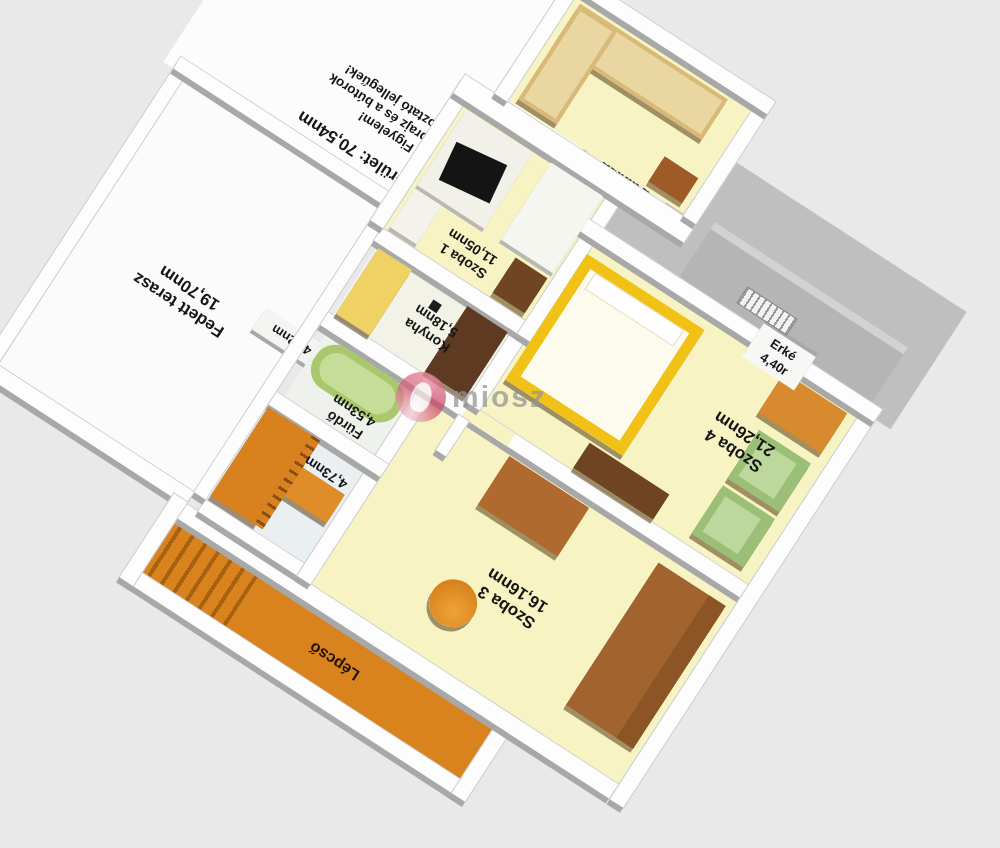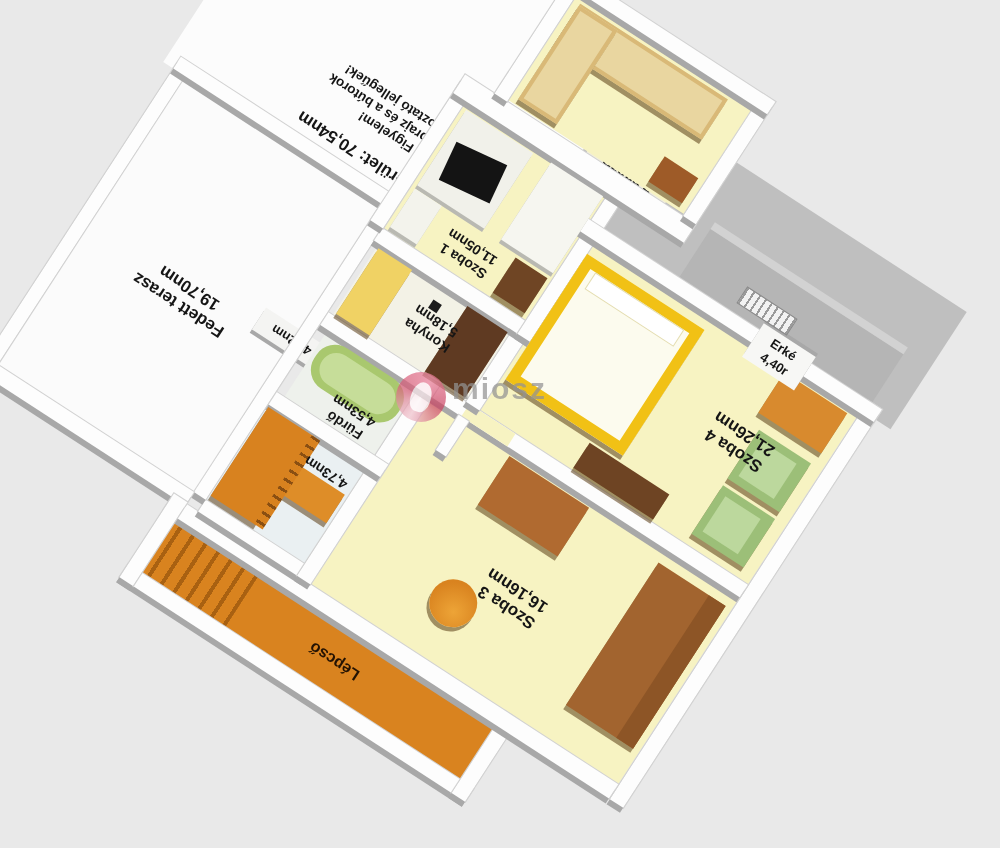--- a/index.html
+++ b/index.html
@@ -9,21 +9,21 @@
         transform:rotate(213deg);transform-origin:50% 50%;}
   .floor{position:absolute;}
   .wall{position:absolute;background:#fdfdfd;box-shadow:0 -6px 0 #a8a8a8,0 0 0 1px #d2d2d2;}
   .lab{position:absolute;font-weight:bold;color:#151515;text-align:center;line-height:1.18;}
   .lab .l1{display:block;}
   .lab .l2{display:block;}
   .panel{position:absolute;background:#f6f5ee;box-shadow:0 -4px 0 #a8a8a8;
          text-align:center;font-weight:bold;color:#151515;}
   .furn{position:absolute;}
   .shadowed{box-shadow:0 -5px 0 rgba(90,60,20,.55);}
-  #watermark{position:absolute;left:396px;top:372px;display:flex;opacity:.72;}
+  #watermark{position:absolute;left:396px;top:372px;display:flex;align-items:center;opacity:.72;}
   #wm-logo{width:50px;height:50px;border-radius:50%;
            background:conic-gradient(from 30deg,#e87d97,#c94462,#f0c3cd,#d65c77,#e87d97);
            position:relative;}
   #wm-logo:after{content:"";position:absolute;left:15px;top:10px;width:20px;height:30px;
            background:#fff;border-radius:50% 50% 40% 40%;transform:rotate(18deg);opacity:.85;}
   #wm-text{font-size:30px;font-weight:bold;color:#939393;letter-spacing:2px;margin-left:6px;}
 </style>
 </head>
 <body>
 

